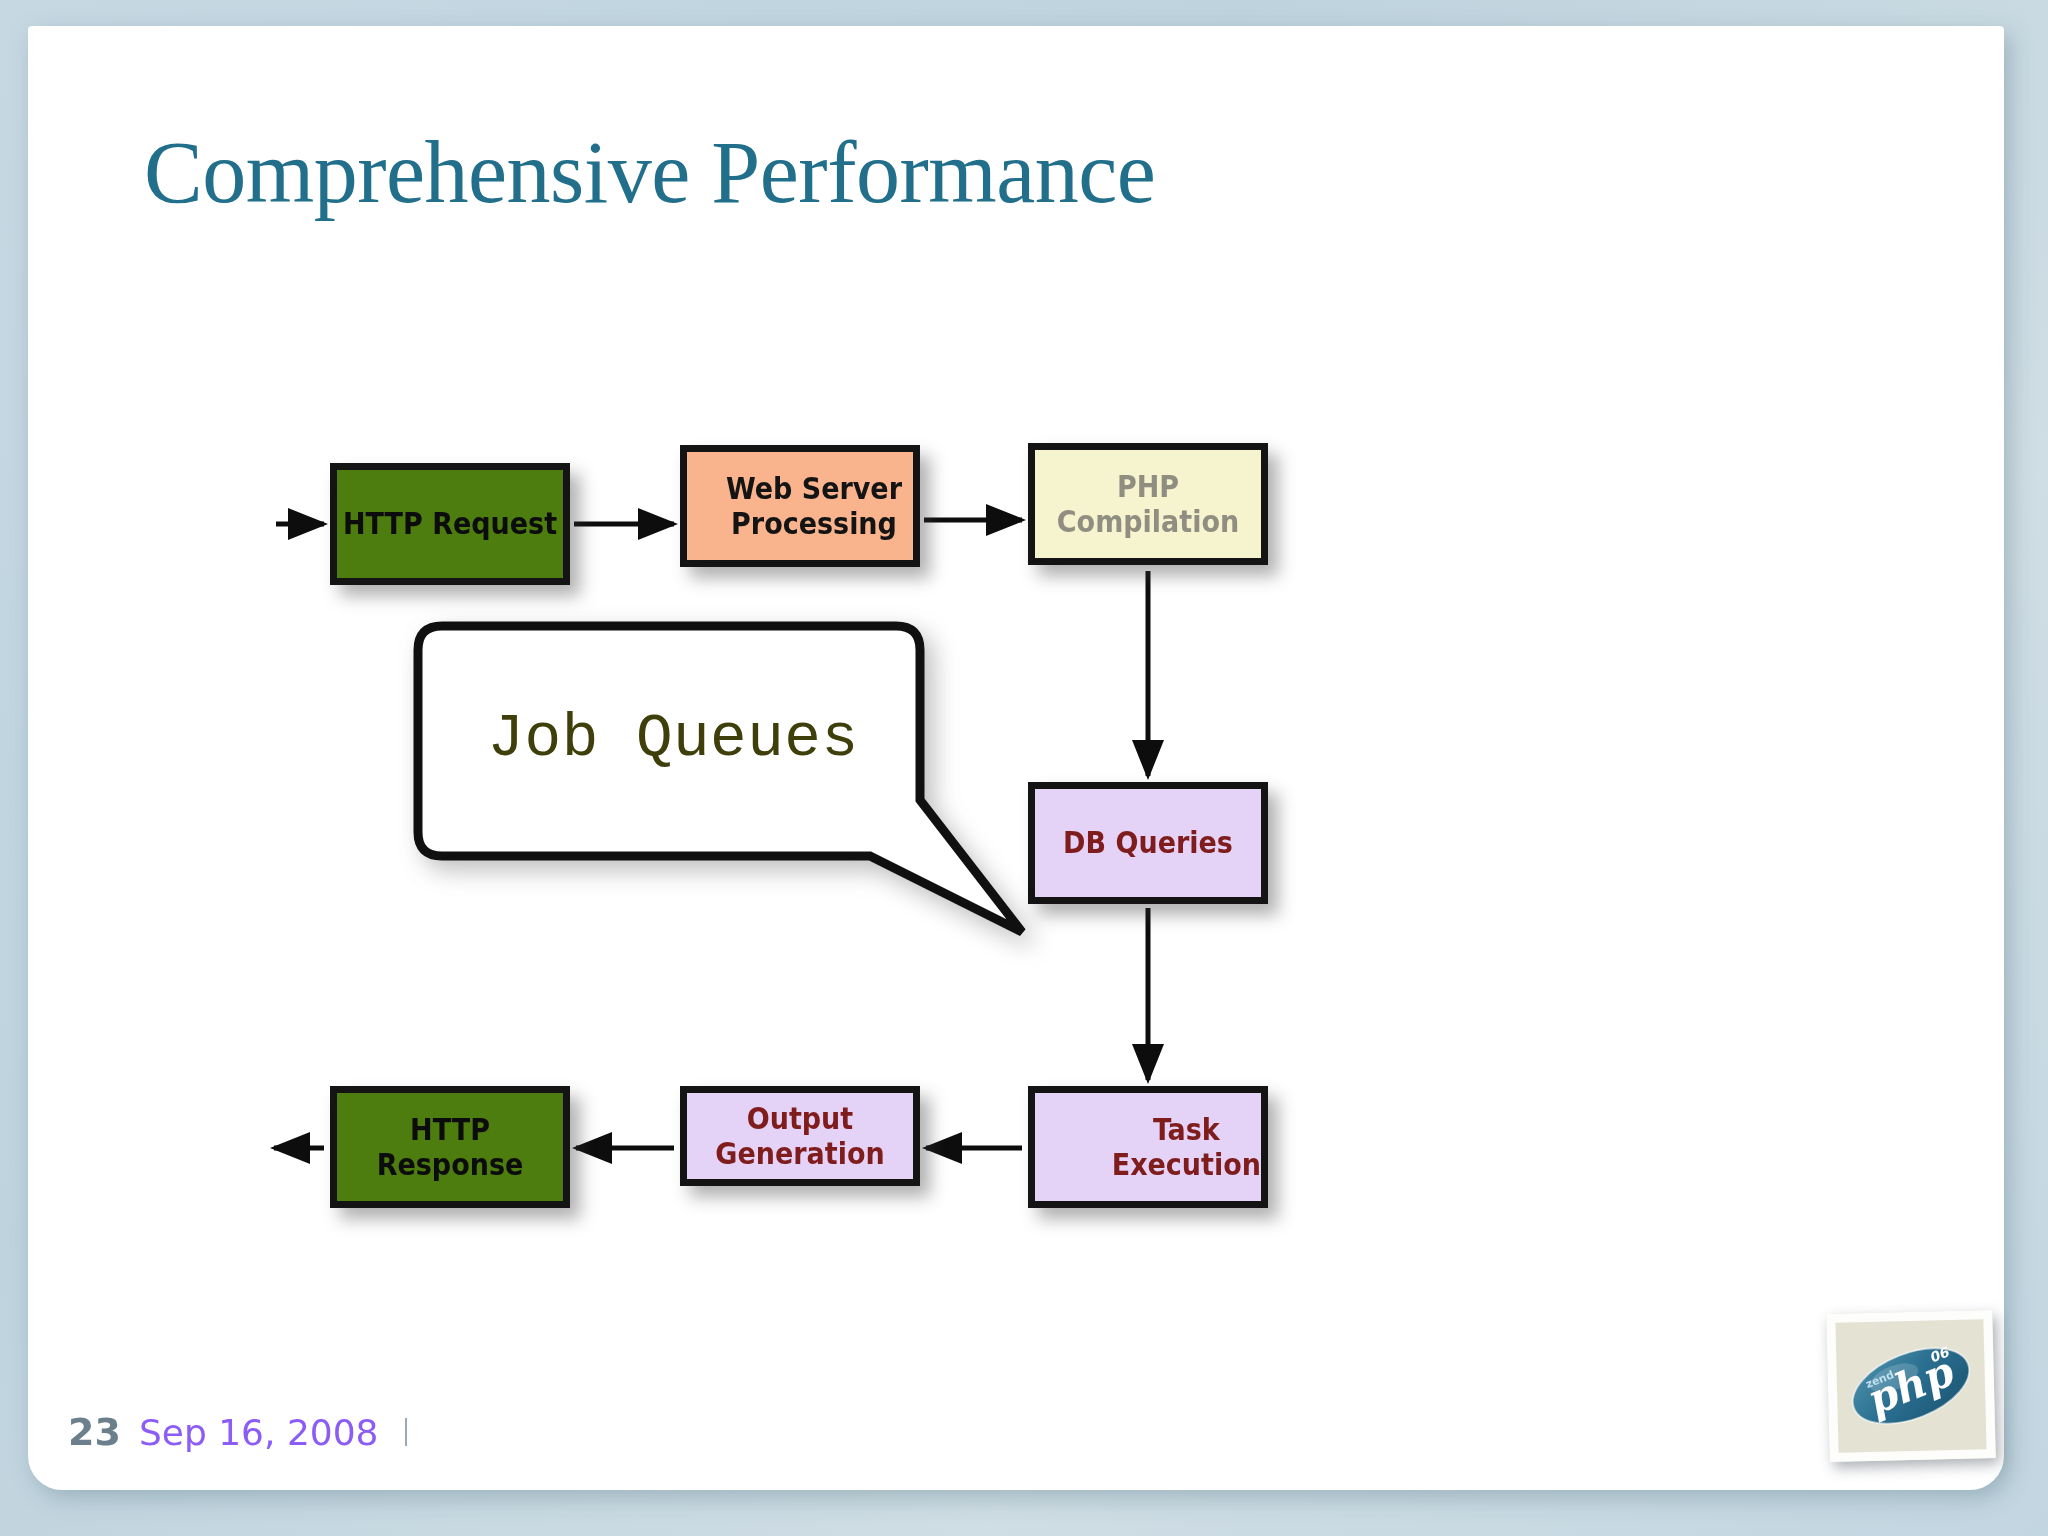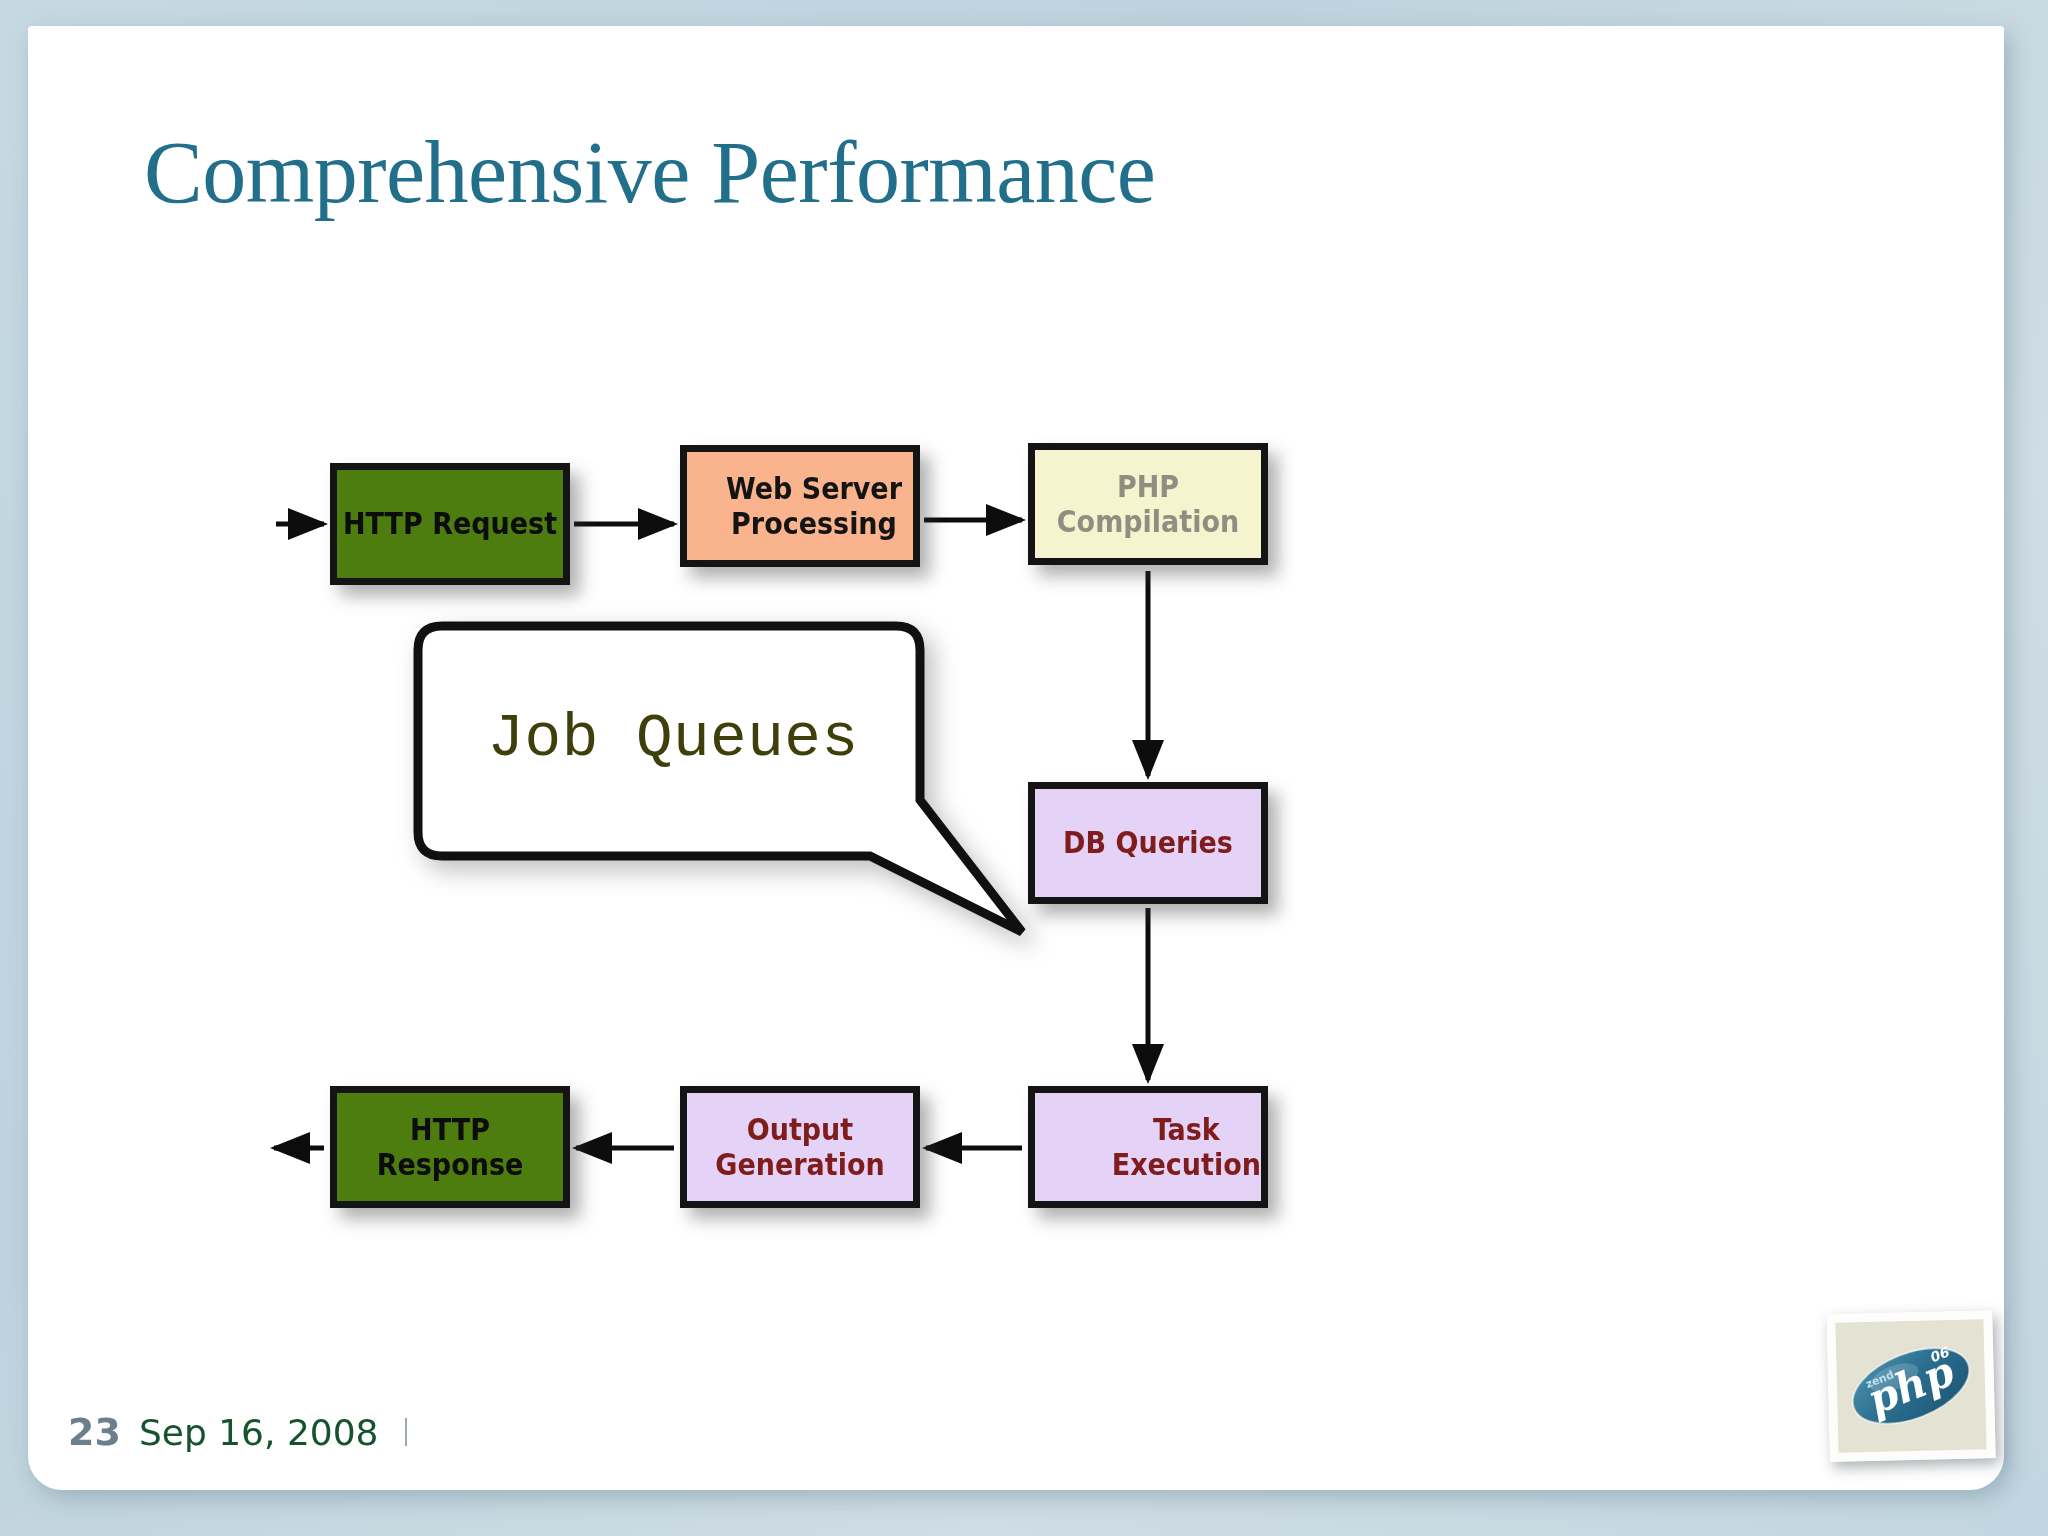--- a/index.html
+++ b/index.html
@@ -98,21 +98,21 @@
     font-size: 30px;
     font-weight: 600;
   }
 
   
   #node-http-request   { left: 302px;  top: 437px;  width: 240px;  height: 122px; }
   #node-web-server     { left: 652px;  top: 419px;  width: 240px;  height: 122px; }
   #node-php-compile    { left: 1000px; top: 417px;  width: 240px;  height: 122px; }
   #node-db-queries     { left: 1000px; top: 756px;  width: 240px;  height: 122px; }
   #node-task-exec      { left: 1000px; top: 1060px; width: 240px;  height: 122px; justify-content: flex-end; }
-  #node-output-gen     { left: 652px;  top: 1060px; width: 240px;  height: 122px; }
+  #node-output-gen     { left: 652px;  top: 1060px; width: 240px;  height: 100px; }
   #node-http-response  { left: 302px;  top: 1060px; width: 240px;  height: 122px; }
 
   
   #arrows {
     position: absolute;
     left: 0; top: 0;
     width: 1976px;
     height: 1464px;
     pointer-events: none;
   }
@@ -156,21 +156,21 @@
     font-family: "DejaVu Sans", "Liberation Sans", sans-serif;
   }
   #slide-number {
     font-size: 38px;
     font-weight: 700;
     color: #6b7f8d;
   }
   #footer-date {
     font-size: 36px;
     font-weight: 400;
-    color: #14532d;
+    color: #8b5cf6;
   }
   #footer-divider {
     display: inline-block;
     width: 2px;
     height: 28px;
     background: #9aa9b4;
     margin-left: 8px;
   }
 
   

